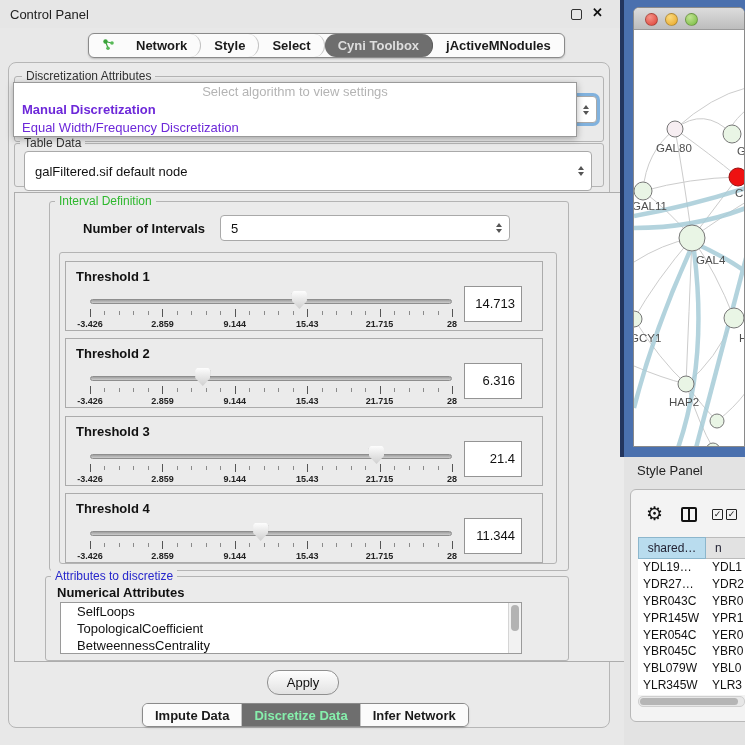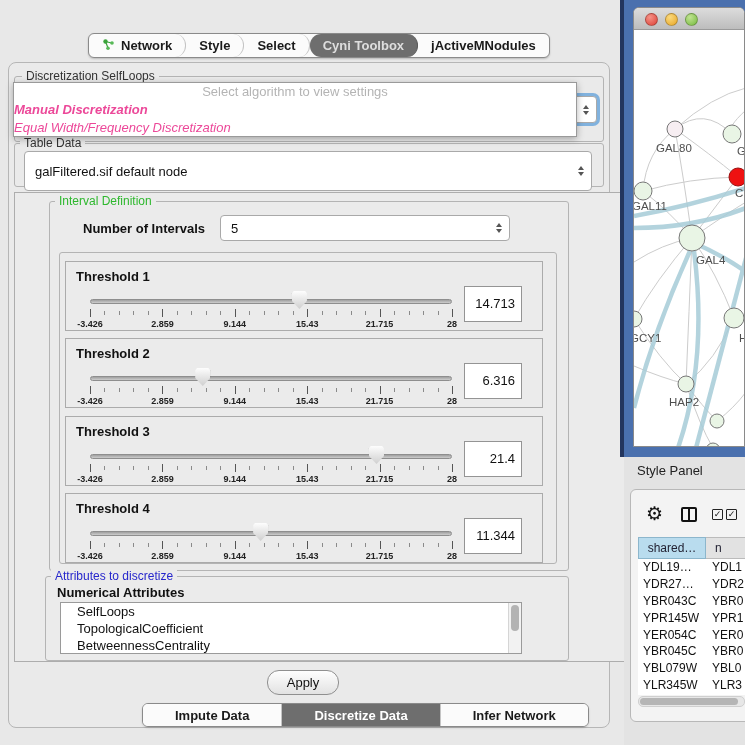--- a/index.html
+++ b/index.html
@@ -20,42 +20,42 @@
 
   
   .cp-titlebar{position:absolute;left:0;top:0;width:620px;height:28px;background:#e6e6e6;}
   .cp-title{position:absolute;left:10px;top:7px;font-size:13px;color:#222;}
   .float-icon{position:absolute;left:571px;top:9px;width:11px;height:11px;border:1.6px solid #333;border-radius:2px;cursor:default;}
   .close-icon{position:absolute;left:592px;top:5px;font-size:13px;font-weight:bold;color:#111;cursor:default;}
 
   .top-tabs{position:absolute;left:88px;top:33px;height:25px;display:flex;align-items:stretch;
     border:1px solid #8a8a8a;border-radius:6px;overflow:hidden;background:#fbfbfb;
     box-shadow:0 1px 2px rgba(0,0,0,.2);}
-  .top-tab{display:flex;align-items:center;gap:6px;padding:0 13px;font-size:13px;font-weight:bold;color:#1a1a1a;
+  .top-tab{display:flex;align-items:center;gap:21px;padding:0 13px;font-size:13px;font-weight:bold;color:#1a1a1a;
     border-right:1px solid #c4c4c4;background:#fbfbfb;white-space:nowrap;border-radius:11px;}
   .top-tab:last-child{border-right:none;}
   .top-tab.selected{background:var(--selected-tab-bg);color:#dedede;border-right:1px solid #5a5a5a;}
 
   .outer-panel{position:absolute;left:8px;top:62px;width:602px;height:666px;background:#eaeaea;
     border:1px solid #b6b6b6;border-radius:8px;}
 
   .group-title{position:absolute;font-size:12px;color:#333;background:#eaeaea;padding:0 4px;z-index:5;}
   .group-border{position:absolute;border:1px solid #b4b4b4;border-radius:3px;}
 
   .combo{position:absolute;background:#fff;border:1px solid #a9a9a9;border-radius:4px;font-size:13px;color:#111;
     display:flex;align-items:center;padding-left:10px;}
   .combo .stepper{position:absolute;right:7px;top:0;bottom:0;display:flex;flex-direction:column;justify-content:center;gap:2px;}
   .tri-up{width:0;height:0;border-left:3.5px solid transparent;border-right:3.5px solid transparent;border-bottom:4.5px solid #555;}
   .tri-down{width:0;height:0;border-left:3.5px solid transparent;border-right:3.5px solid transparent;border-top:4.5px solid #555;}
   .focus-ring{box-shadow:0 0 0 3px rgba(111,168,220,.85);}
 
   .dropdown-popup{position:absolute;left:13px;top:82px;width:564px;height:55px;background:#fff;
     border:1px solid #9a9a9a;box-shadow:0 2px 7px rgba(0,0,0,.3);z-index:40;}
   .dd-placeholder{height:18px;line-height:18px;text-align:center;color:#b4b4b4;font-size:13px;}
-  .dd-option{height:18px;line-height:18px;padding-left:0;font-size:13px;color:#ec4899;white-space:nowrap;font-style:italic;}
+  .dd-option{height:18px;line-height:18px;padding-left:8px;font-size:13px;color:#6d28d9;white-space:nowrap;}
   .dd-option.bold{font-weight:bold;}
 
   .content-panel{position:absolute;left:14px;top:192px;width:712px;height:470px;background:#ebebeb;
     border:1px solid #adadad;}
   .v-scroll{position:absolute;right:2px;top:2px;width:15px;height:464px;background:#f6f6f6;border-left:1px solid #cfcfcf;}
   .v-thumb{position:absolute;left:2px;top:18px;width:10px;height:350px;background:#bdbdbd;border-radius:5px;}
 
   .num-row-label{position:absolute;left:82px;top:220px;font-size:13px;font-weight:bold;color:#111;}
 
   .threshold-box{position:absolute;left:6px;width:478px;height:70px;border:1px solid #ababab;background:#ebebeb;}
@@ -77,24 +77,24 @@
 
   .listbox{position:absolute;left:60px;top:602px;width:462px;height:52px;background:#fff;border:1px solid #9a9a9a;overflow:hidden;}
   .list-item{height:17px;line-height:17px;padding-left:16px;font-size:13px;color:#111;white-space:nowrap;}
   .list-vscroll{position:absolute;right:0;top:0;width:13px;height:100%;background:#f2f2f2;border-left:1px solid #d5d5d5;}
   .list-vthumb{position:absolute;left:2px;top:2px;width:8px;height:26px;background:#b3b3b3;border-radius:4px;}
   .apply-btn{position:absolute;left:267px;top:670px;width:72px;height:25px;border:1px solid #8f8f8f;border-radius:12px;
     background:linear-gradient(#fefefe,#e2e2e2);font-size:13px;color:#111;text-align:center;line-height:23px;z-index:6;}
 
   .bottom-tabs{position:absolute;left:142px;top:703px;height:24px;display:flex;border:1px solid #8a8a8a;border-radius:6px;
     overflow:hidden;background:#fbfbfb;box-shadow:0 1px 2px rgba(0,0,0,.15);z-index:6;}
-  .bottom-tab{display:flex;align-items:center;padding:0 32px;font-size:13px;font-weight:bold;color:#1a1a1a;
+  .bottom-tab{display:flex;align-items:center;padding:0 12px;font-size:13px;font-weight:bold;color:#1a1a1a;
     border-right:1px solid #c4c4c4;background:#fbfbfb;white-space:nowrap;}
   .bottom-tab:last-child{border-right:none;}
-  .bottom-tab.selected{background:var(--selected-tab-bg);color:#ffffff;text-align:right;}
+  .bottom-tab.selected{background:var(--selected-tab-bg);color:#86efac;text-align:right;}
 
   
   .desktop{position:absolute;left:620px;top:0;width:125px;height:457px;background:var(--desktop-blue);
     border-left:4px solid #23355e;}
   .mac-window{position:absolute;left:633px;top:7px;width:112px;height:440px;background:#fff;
     border:1px solid #8a8a8a;border-radius:6px 6px 0 0;overflow:hidden;}
   .mac-titlebar{position:absolute;left:0;top:0;width:100%;height:22px;
     background:linear-gradient(#dcdcdc,#bdbdbd);border-bottom:1px solid #9a9a9a;}
   .light{position:absolute;top:5px;width:13px;height:13px;border-radius:50%;border:1px solid rgba(0,0,0,.25);}
   .light.red{left:11px;background:radial-gradient(circle at 35% 30%,#f59287,#dd4136);}
@@ -122,20 +122,25 @@
   .h-scroll{position:absolute;left:638px;top:696px;width:107px;height:11px;background:#e7e7e7;border:1px solid #cfcfcf;border-radius:5px;}
   .h-thumb{position:absolute;left:1px;top:1px;width:98px;height:7px;background:#b5b5b5;border-radius:4px;}
 
   .net-label{font-size:11.5px;fill:#4f4f4f;font-family:"Liberation Sans",sans-serif;}
 </style>
 </head>
 <body>
 
 <div class="screen">
 
+  <div class="cp-titlebar">
+    <span class="cp-title">Control Panel</span>
+    <span class="float-icon"></span>
+    <span class="close-icon">✕</span>
+  </div>
 
   <nav class="top-tabs">
     <div class="top-tab">
       <span>
         <svg width="13" height="13" viewBox="0 0 13 13">
           <line x1="3.5" y1="3.5" x2="9.5" y2="5" stroke="#3aa33a" stroke-width="1.2"></line>
           <line x1="3.5" y1="3.5" x2="6" y2="10" stroke="#3aa33a" stroke-width="1.2"></line>
           <circle cx="3.5" cy="3.5" r="2.2" fill="#3aa33a"></circle>
           <circle cx="10" cy="5" r="1.8" fill="#57b957"></circle>
           <circle cx="6" cy="10.3" r="1.8" fill="#57b957"></circle>
@@ -152,21 +157,21 @@
     <div class="top-tab selected">
         <span>Cyni Toolbox</span>
       </div>
     <div class="top-tab">
         <span>jActiveMNodules</span>
       </div>
   </nav>
 
   <div class="outer-panel"></div>
 
-  <span class="group-title" style="left:22px;top:69px;">Discretization SelfLoops</span>
+  <span class="group-title" style="left:22px;top:69px;">Discretization Attributes</span>
   <div class="group-border" style="left:14px;top:76px;width:590px;height:66px;"></div>
   <div class="combo focus-ring" style="left:22px;top:96px;width:575px;height:27px;">
     <span class="stepper">
         <span class="tri-up"></span>
         <span class="tri-down"></span>
       </span>
   </div>
 
   <div class="dropdown-popup">
     <div class="dd-placeholder">Select algorithm to view settings</div>

